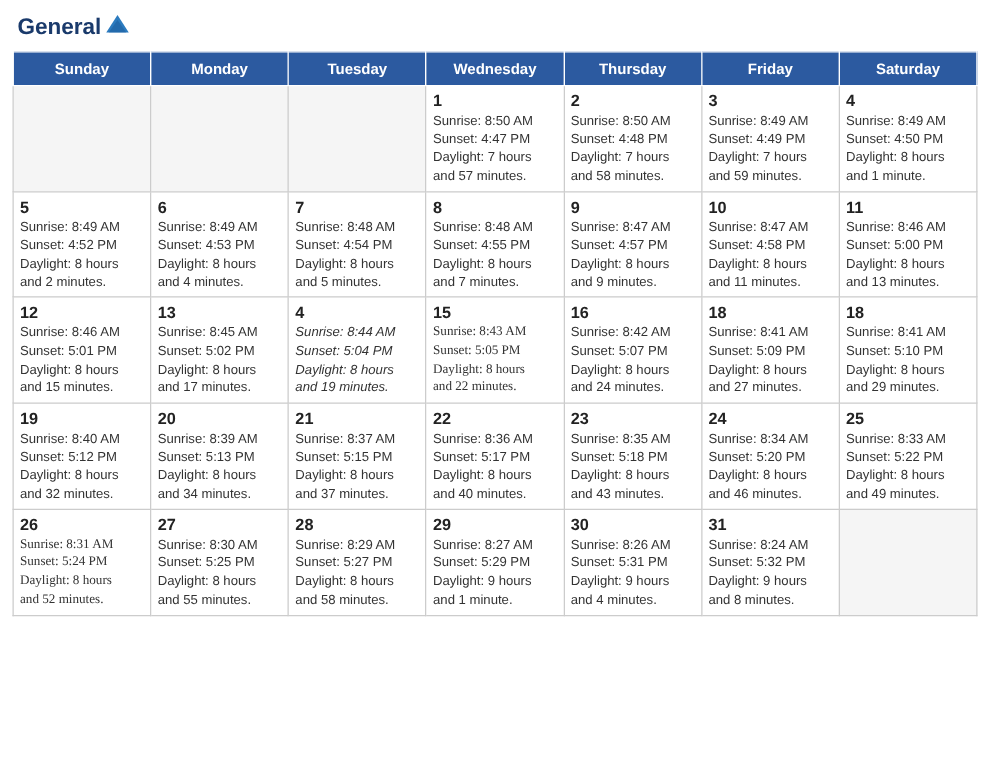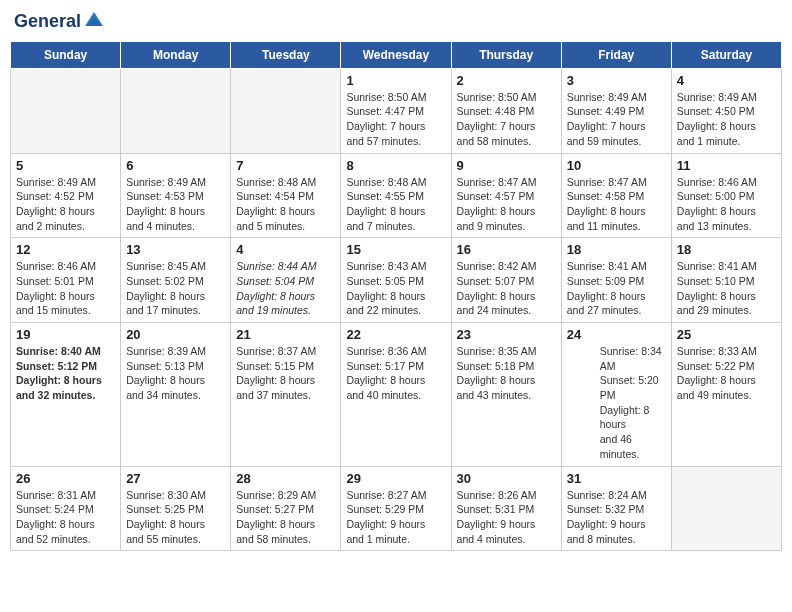--- a/index.html
+++ b/index.html
@@ -214,21 +214,21 @@
         </td>
         <td>
           <span class="day-num">4</span>
           <div class="cell-text" style="white-space: pre-line; font-style: italic;">Sunrise: 8:44 AM
 Sunset: 5:04 PM
 Daylight: 8 hours
 and 19 minutes.</div>
         </td>
         <td>
           <span class="day-num">15</span>
-          <div class="cell-text" style="white-space: pre-line;">Sunrise: 8:43 AM
+          <div class="cell-text" style="white-space: pre-line; font-family: Liberation Serif, serif;">Sunrise: 8:43 AM
 Sunset: 5:05 PM
 Daylight: 8 hours
 and 22 minutes.</div>
         </td>
         <td>
           <span class="day-num">16</span>
           <div class="cell-text" style="white-space: pre-line;">Sunrise: 8:42 AM
 Sunset: 5:07 PM
 Daylight: 8 hours
 and 24 minutes.</div>
@@ -244,21 +244,21 @@
           <span class="day-num">18</span>
           <div class="cell-text" style="white-space: pre-line;">Sunrise: 8:41 AM
 Sunset: 5:10 PM
 Daylight: 8 hours
 and 29 minutes.</div>
         </td>
       </tr>
       <tr class="week-row">
         <td>
           <span class="day-num">19</span>
-          <div class="cell-text" style="white-space: pre-line; font-weight: bold;">Sunrise: 8:40 AM
+          <div class="cell-text" style="white-space: pre-line;">Sunrise: 8:40 AM
 Sunset: 5:12 PM
 Daylight: 8 hours
 and 32 minutes.</div>
         </td>
         <td>
           <span class="day-num">20</span>
           <div class="cell-text" style="white-space: pre-line;">Sunrise: 8:39 AM
 Sunset: 5:13 PM
 Daylight: 8 hours
 and 34 minutes.</div>
@@ -279,37 +279,37 @@
         </td>
         <td>
           <span class="day-num">23</span>
           <div class="cell-text" style="white-space: pre-line;">Sunrise: 8:35 AM
 Sunset: 5:18 PM
 Daylight: 8 hours
 and 43 minutes.</div>
         </td>
         <td>
           <span class="day-num">24</span>
-          <div class="cell-text" style="white-space: pre-line; margin-left: 33px;">Sunrise: 8:34 AM
+          <div class="cell-text" style="white-space: pre-line;">Sunrise: 8:34 AM
 Sunset: 5:20 PM
 Daylight: 8 hours
 and 46 minutes.</div>
         </td>
         <td>
           <span class="day-num">25</span>
           <div class="cell-text" style="white-space: pre-line;">Sunrise: 8:33 AM
 Sunset: 5:22 PM
 Daylight: 8 hours
 and 49 minutes.</div>
         </td>
       </tr>
       <tr class="week-row">
         <td>
           <span class="day-num">26</span>
-          <div class="cell-text" style="white-space: pre-line;">Sunrise: 8:31 AM
+          <div class="cell-text" style="white-space: pre-line; font-family: Liberation Serif, serif;">Sunrise: 8:31 AM
 Sunset: 5:24 PM
 Daylight: 8 hours
 and 52 minutes.</div>
         </td>
         <td>
           <span class="day-num">27</span>
           <div class="cell-text" style="white-space: pre-line;">Sunrise: 8:30 AM
 Sunset: 5:25 PM
 Daylight: 8 hours
 and 55 minutes.</div>

